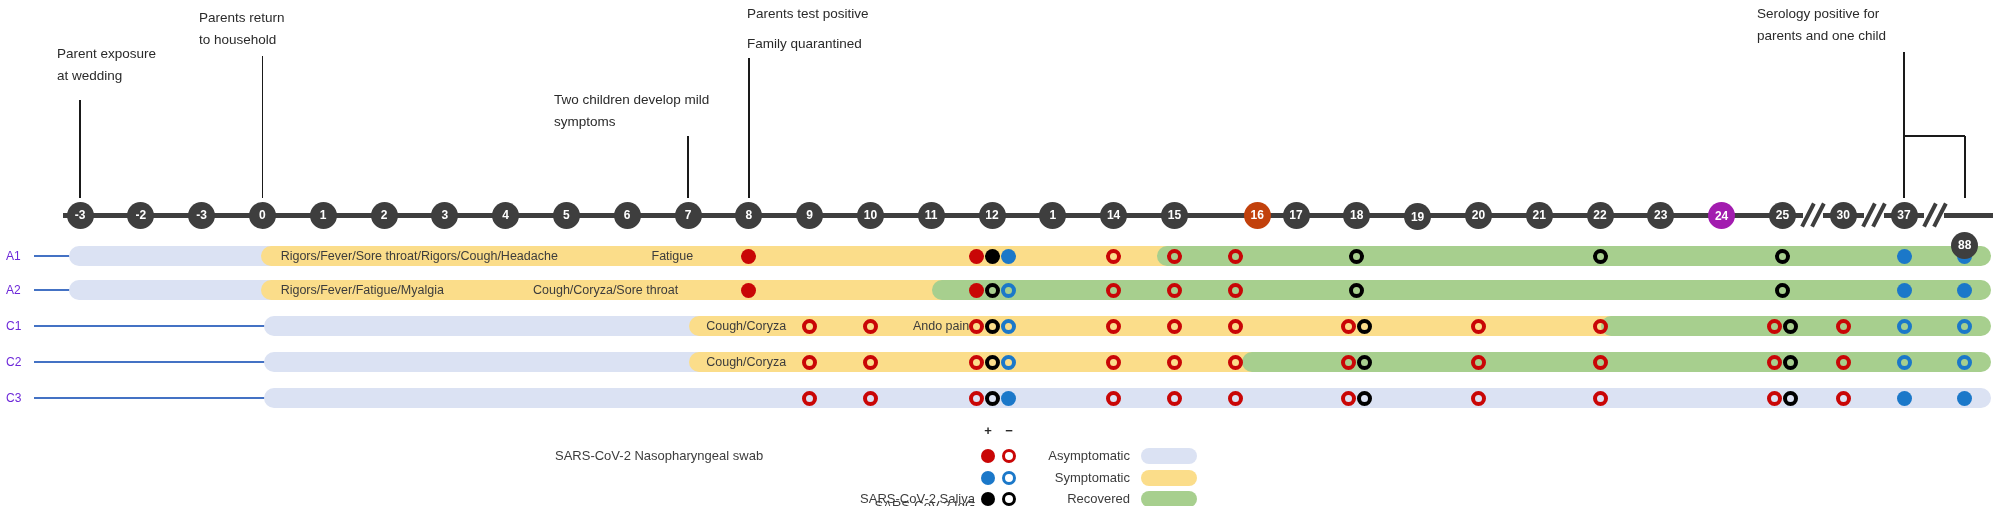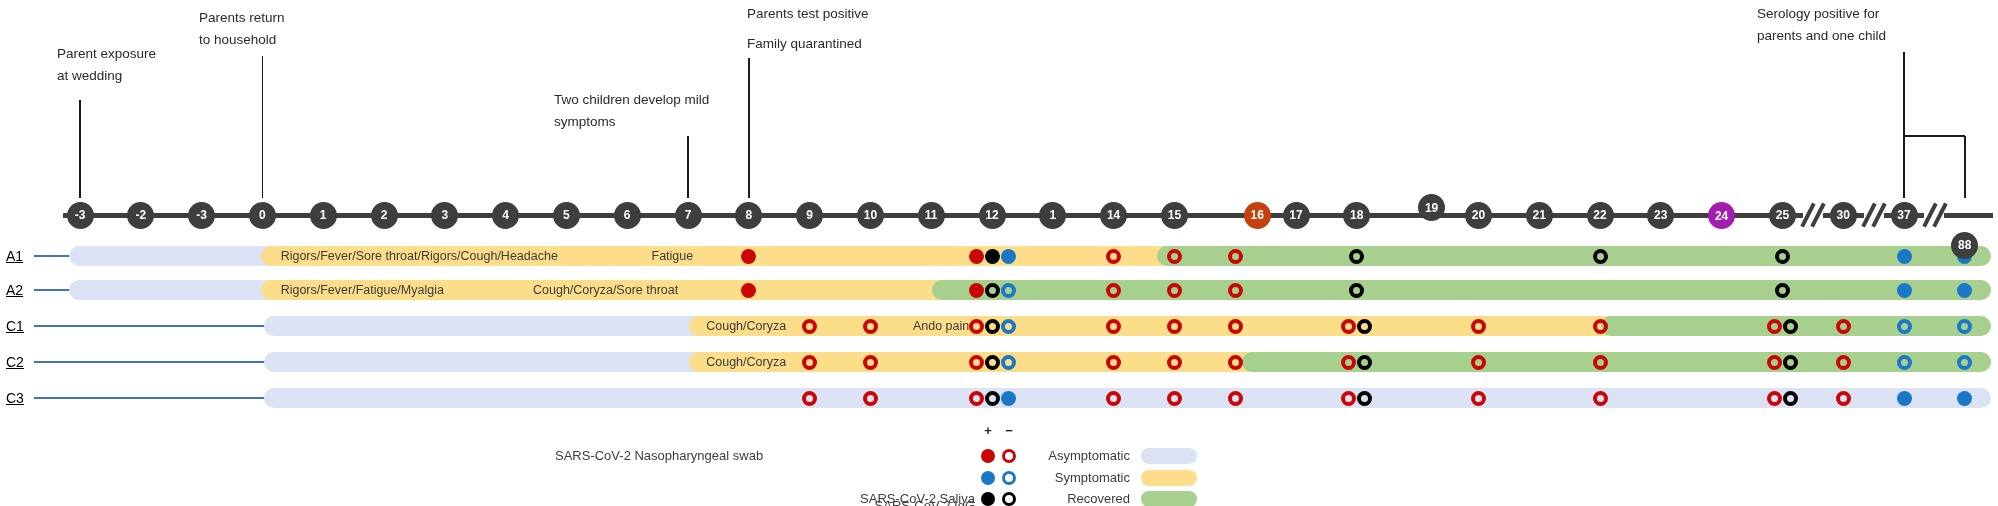--- a/index.html
+++ b/index.html
@@ -3,21 +3,21 @@
 <meta charset="utf-8">
 <style>
   html,body{margin:0;padding:0;background:#fff;}
   #stage{position:relative;width:1998px;height:506px;background:#fff;overflow:hidden;
          font-family:"Liberation Sans",sans-serif;}
   .abs{position:absolute;}
   .day-circle{display:flex;align-items:center;justify-content:center;border-radius:50%;
               color:#fff;font-size:12px;font-weight:bold;}
   .ann{white-space:nowrap;font-size:13.5px;color:#2a2a2a;line-height:16px;}
   .bar-text{white-space:nowrap;font-size:12.5px;color:#3c3c3c;line-height:16px;}
-  .row-label{font-size:14px;color:#000000;line-height:16px;text-decoration:underline;}
+  .row-label{font-size:12px;color:#6d28d9;line-height:16px;}
   .legend-label{font-size:13px;color:#3c3c3c;line-height:16px;white-space:nowrap;}
   .pm{font-size:13px;font-weight:600;color:#2a2a2a;line-height:14px;text-align:center;}
 </style>
 </head>
 <body>
 
 <div id="stage">
     <div class="abs" style="left: 63px; top: 212.5px; width: 1930px; height: 5px; background: rgb(62, 62, 62);"></div>
     <div class="row-label abs" style="left: 6px; top: 248px;">A1</div>
     <div class="abs" style="left: 34px; top: 255px; width: 41px; height: 2px; background: rgb(68, 114, 196);"></div>
@@ -138,21 +138,21 @@
     <div class="day-circle abs" style="left: 796.1px; top: 201.5px; width: 27px; height: 27px; background: rgb(62, 62, 62);">9</div>
     <div class="day-circle abs" style="left: 856.9px; top: 201.5px; width: 27px; height: 27px; background: rgb(62, 62, 62);">10</div>
     <div class="day-circle abs" style="left: 917.7px; top: 201.5px; width: 27px; height: 27px; background: rgb(62, 62, 62);">11</div>
     <div class="day-circle abs" style="left: 978.5px; top: 201.5px; width: 27px; height: 27px; background: rgb(62, 62, 62);">12</div>
     <div class="day-circle abs" style="left: 1039.3px; top: 201.5px; width: 27px; height: 27px; background: rgb(62, 62, 62);">1</div>
     <div class="day-circle abs" style="left: 1100.1px; top: 201.5px; width: 27px; height: 27px; background: rgb(62, 62, 62);">14</div>
     <div class="day-circle abs" style="left: 1160.9px; top: 201.5px; width: 27px; height: 27px; background: rgb(62, 62, 62);">15</div>
     <div class="day-circle abs" style="left: 1221.7px; top: 201.5px; width: 27px; height: 27px; background: #c2410c; margin-left: 22px;">16</div>
     <div class="day-circle abs" style="left: 1282.5px; top: 201.5px; width: 27px; height: 27px; background: rgb(62, 62, 62);">17</div>
     <div class="day-circle abs" style="left: 1343.3px; top: 201.5px; width: 27px; height: 27px; background: rgb(62, 62, 62);">18</div>
-    <div class="day-circle abs" style="left: 1404.1px; top: 194px; width: 27px; height: 27px; background: rgb(62, 62, 62); margin-left: 14px;">19</div>
+    <div class="day-circle abs" style="left: 1404.1px; top: 203px; width: 27px; height: 27px; background: rgb(62, 62, 62);">19</div>
     <div class="day-circle abs" style="left: 1464.9px; top: 201.5px; width: 27px; height: 27px; background: rgb(62, 62, 62);">20</div>
     <div class="day-circle abs" style="left: 1525.7px; top: 201.5px; width: 27px; height: 27px; background: rgb(62, 62, 62);">21</div>
     <div class="day-circle abs" style="left: 1586.5px; top: 201.5px; width: 27px; height: 27px; background: rgb(62, 62, 62); text-align: center;">22</div>
     <div class="day-circle abs" style="left: 1647.3px; top: 201.5px; width: 27px; height: 27px; background: rgb(62, 62, 62);">23</div>
     <div class="day-circle abs" style="left: 1708.1px; top: 202px; width: 27px; height: 27px; background: #a21caf;">24</div>
     <div class="day-circle abs" style="left: 1768.9px; top: 201.5px; width: 27px; height: 27px; background: rgb(62, 62, 62);">25</div>
     <div class="day-circle abs" style="left: 1829.7px; top: 201.5px; width: 27px; height: 27px; background: rgb(62, 62, 62);">30</div>
     <div class="day-circle abs" style="left: 1890.5px; top: 201.5px; width: 27px; height: 27px; background: rgb(62, 62, 62);">37</div>
     <div class="day-circle abs" style="left: 1951.3px; top: 201.5px; width: 27px; height: 27px; background: rgb(62, 62, 62); margin-top: 30px;">88</div>
     <div class="abs" style="left: 1802.8px; top: 210px; width: 20px; height: 10px; background: rgb(255, 255, 255);"></div>

